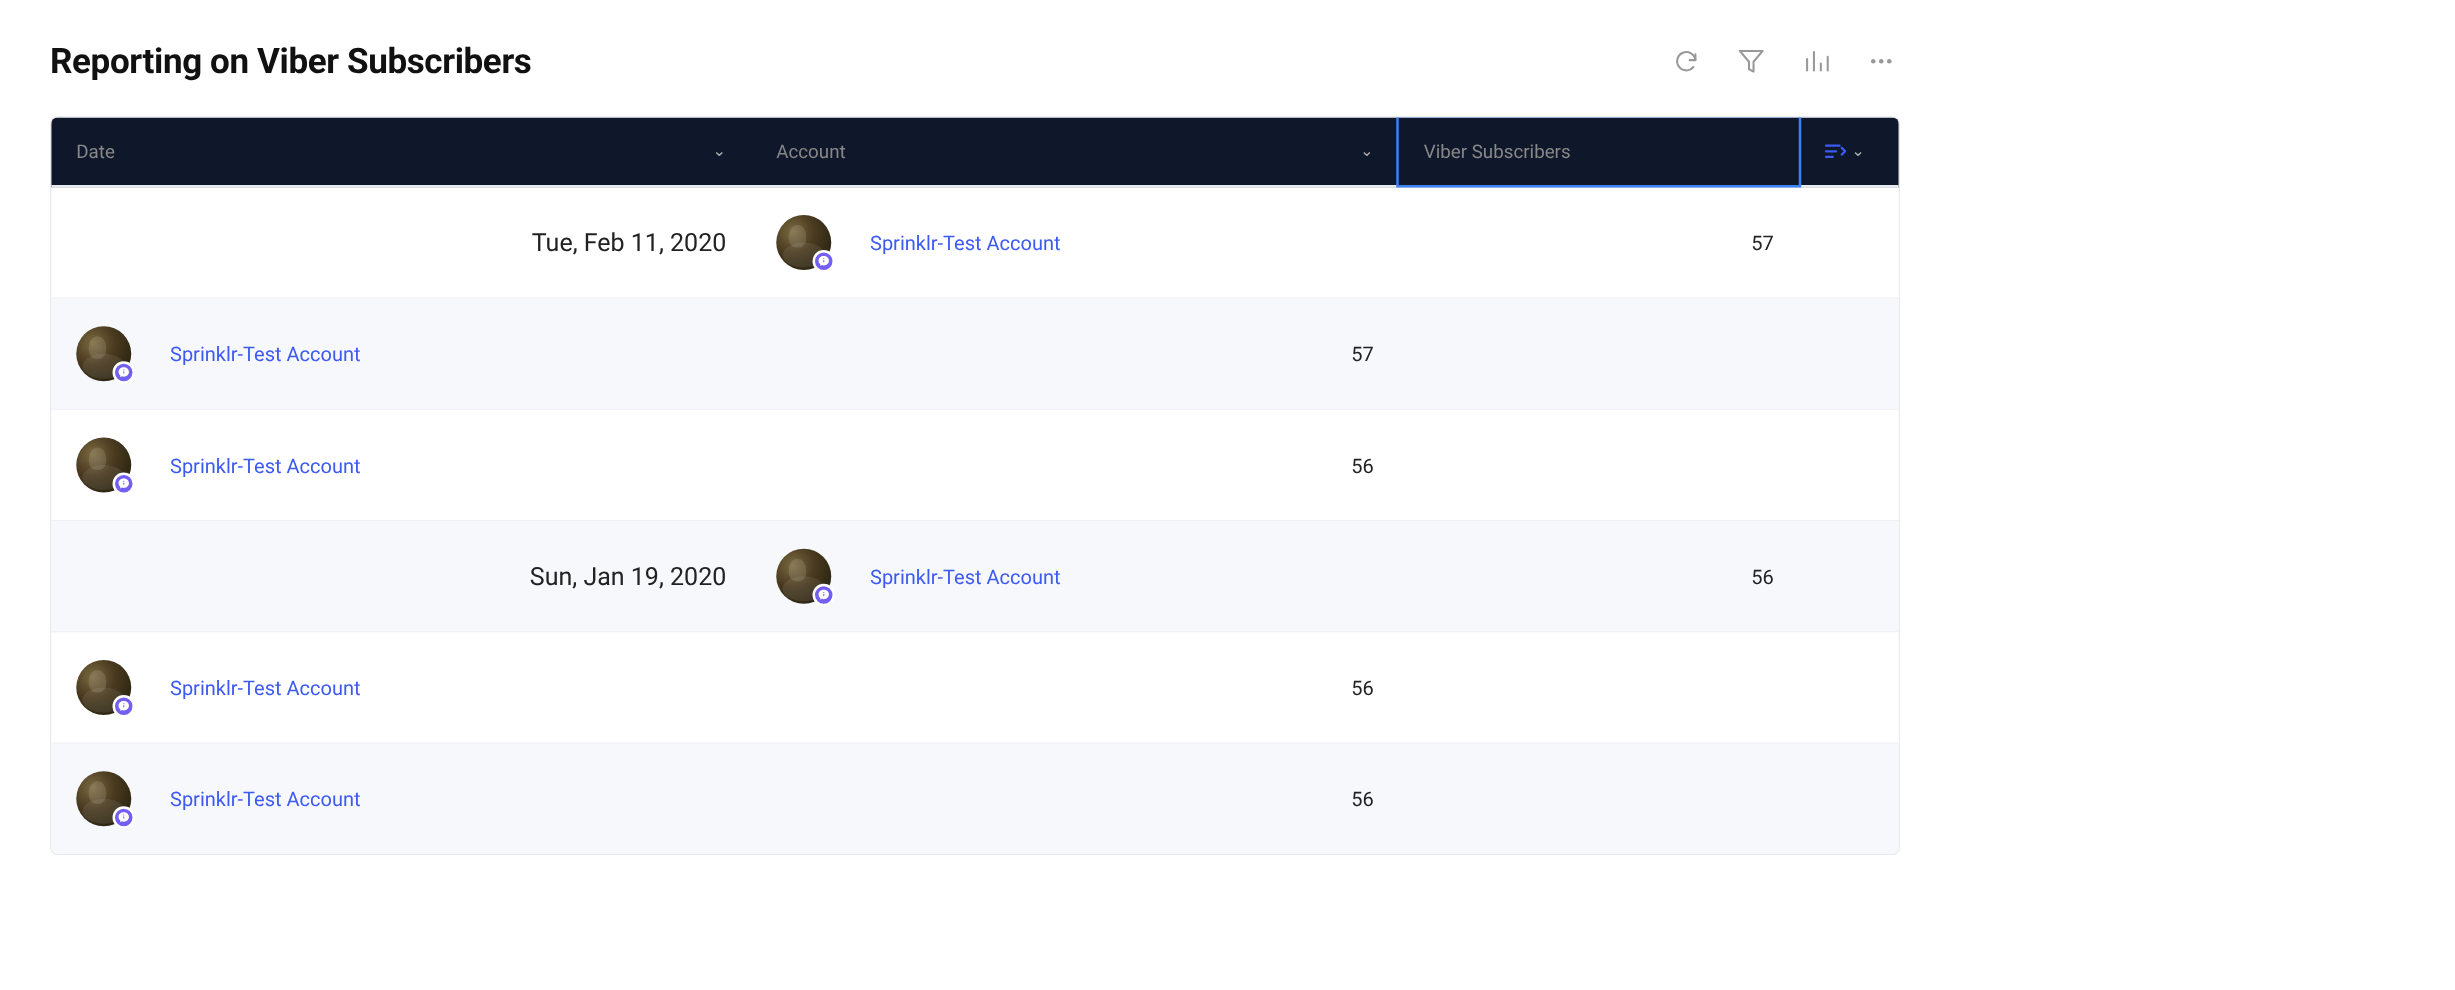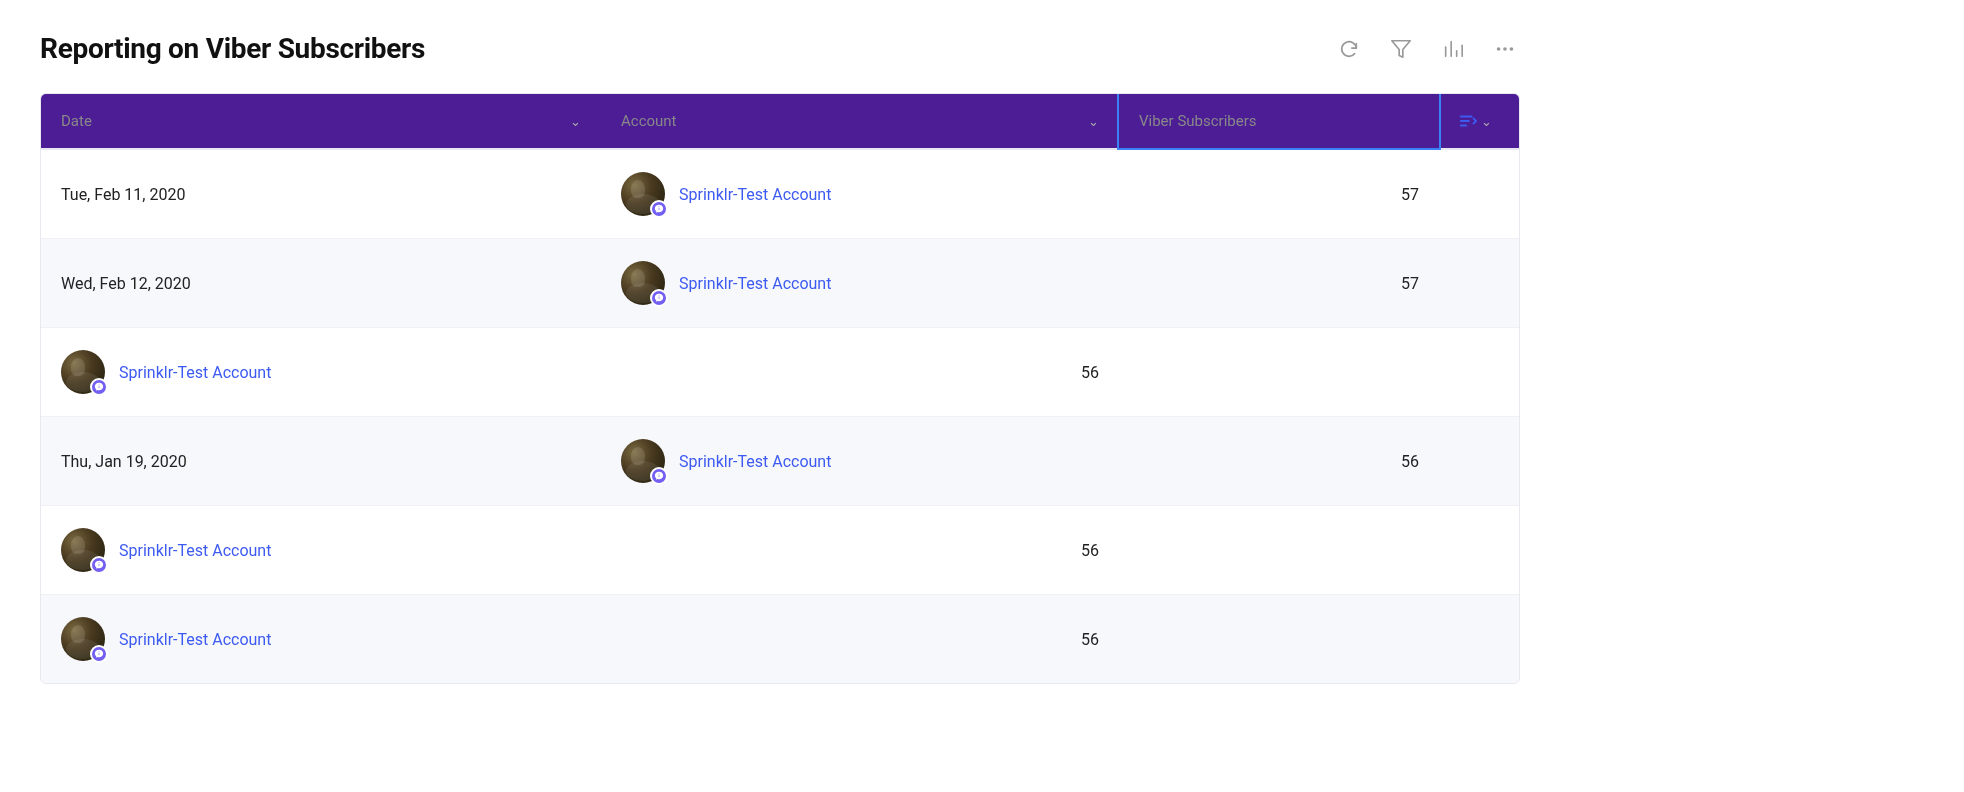--- a/index.html
+++ b/index.html
@@ -45,21 +45,21 @@
       height: 22px;
     }
     .table-wrapper {
       border: 1px solid #e8e8ef;
       border-radius: 6px;
       overflow: hidden;
     }
     .table-header {
       display: grid;
       grid-template-columns: 560px 1fr 320px 80px;
-      background: #4c1d95;
+      background: #0f172a;
       border-bottom: 2px solid #e8e8ef;
     }
     .col-header {
       padding: 18px 20px;
       font-size: 15px;
       color: #888;
       font-weight: 400;
       display: flex;
       align-items: center;
       gap: 8px;
@@ -99,27 +99,28 @@
     }
     .table-row:last-child {
       border-bottom: none;
     }
     .cell {
       padding: 22px 20px;
       font-size: 15px;
       color: #222;
     }
     .cell.date {
-      font-size: 16px;
+      font-size: 20px;
       color: #222;
+      text-align: right;
     }
     .cell.account {
       display: flex;
       align-items: center;
-      gap: 14px;
+      gap: 31px;
     }
     .account-avatar {
       position: relative;
       width: 44px;
       height: 44px;
       flex-shrink: 0;
     }
     
     .viber-badge {
       position: absolute;
@@ -261,21 +262,20 @@
               </svg>
             </div>
           </div>
           <span class="account-name">Sprinklr-Test Account</span>
         </div>
         <div class="cell subscribers">57</div>
         <div class="cell"></div>
       </div>
 
       <div class="table-row">
-        <div class="cell date">Wed, Feb 12, 2020</div>
         <div class="cell account">
           <div class="account-avatar">
             <div class="avatar-img"></div>
             <div class="viber-badge">
               <svg viewBox="0 0 12 12" fill="white">
                 <path d="M6 1C3.24 1 1 3.01 1 5.5c0 1.38.66 2.6 1.7 3.44V10.5l1.6-.87C4.74 9.85 5.36 10 6 10c2.76 0 5-2.01 5-4.5S8.76 1 6 1zm.5 6H5.5V5h1v2zm0-3H5.5V3h1v1z"></path>
               </svg>
             </div>
           </div>
           <span class="account-name">Sprinklr-Test Account</span>
@@ -294,21 +294,21 @@
               </svg>
             </div>
           </div>
           <span class="account-name">Sprinklr-Test Account</span>
         </div>
         <div class="cell subscribers">56</div>
         <div class="cell"></div>
       </div>
 
       <div class="table-row">
-        <div class="cell date">Thu, Jan 19, 2020</div>
+        <div class="cell date">Sun, Jan 19, 2020</div>
         <div class="cell account">
           <div class="account-avatar">
             <div class="avatar-img"></div>
             <div class="viber-badge">
               <svg viewBox="0 0 12 12" fill="white">
                 <path d="M6 1C3.24 1 1 3.01 1 5.5c0 1.38.66 2.6 1.7 3.44V10.5l1.6-.87C4.74 9.85 5.36 10 6 10c2.76 0 5-2.01 5-4.5S8.76 1 6 1zm.5 6H5.5V5h1v2zm0-3H5.5V3h1v1z"></path>
               </svg>
             </div>
           </div>
           <span class="account-name">Sprinklr-Test Account</span>

